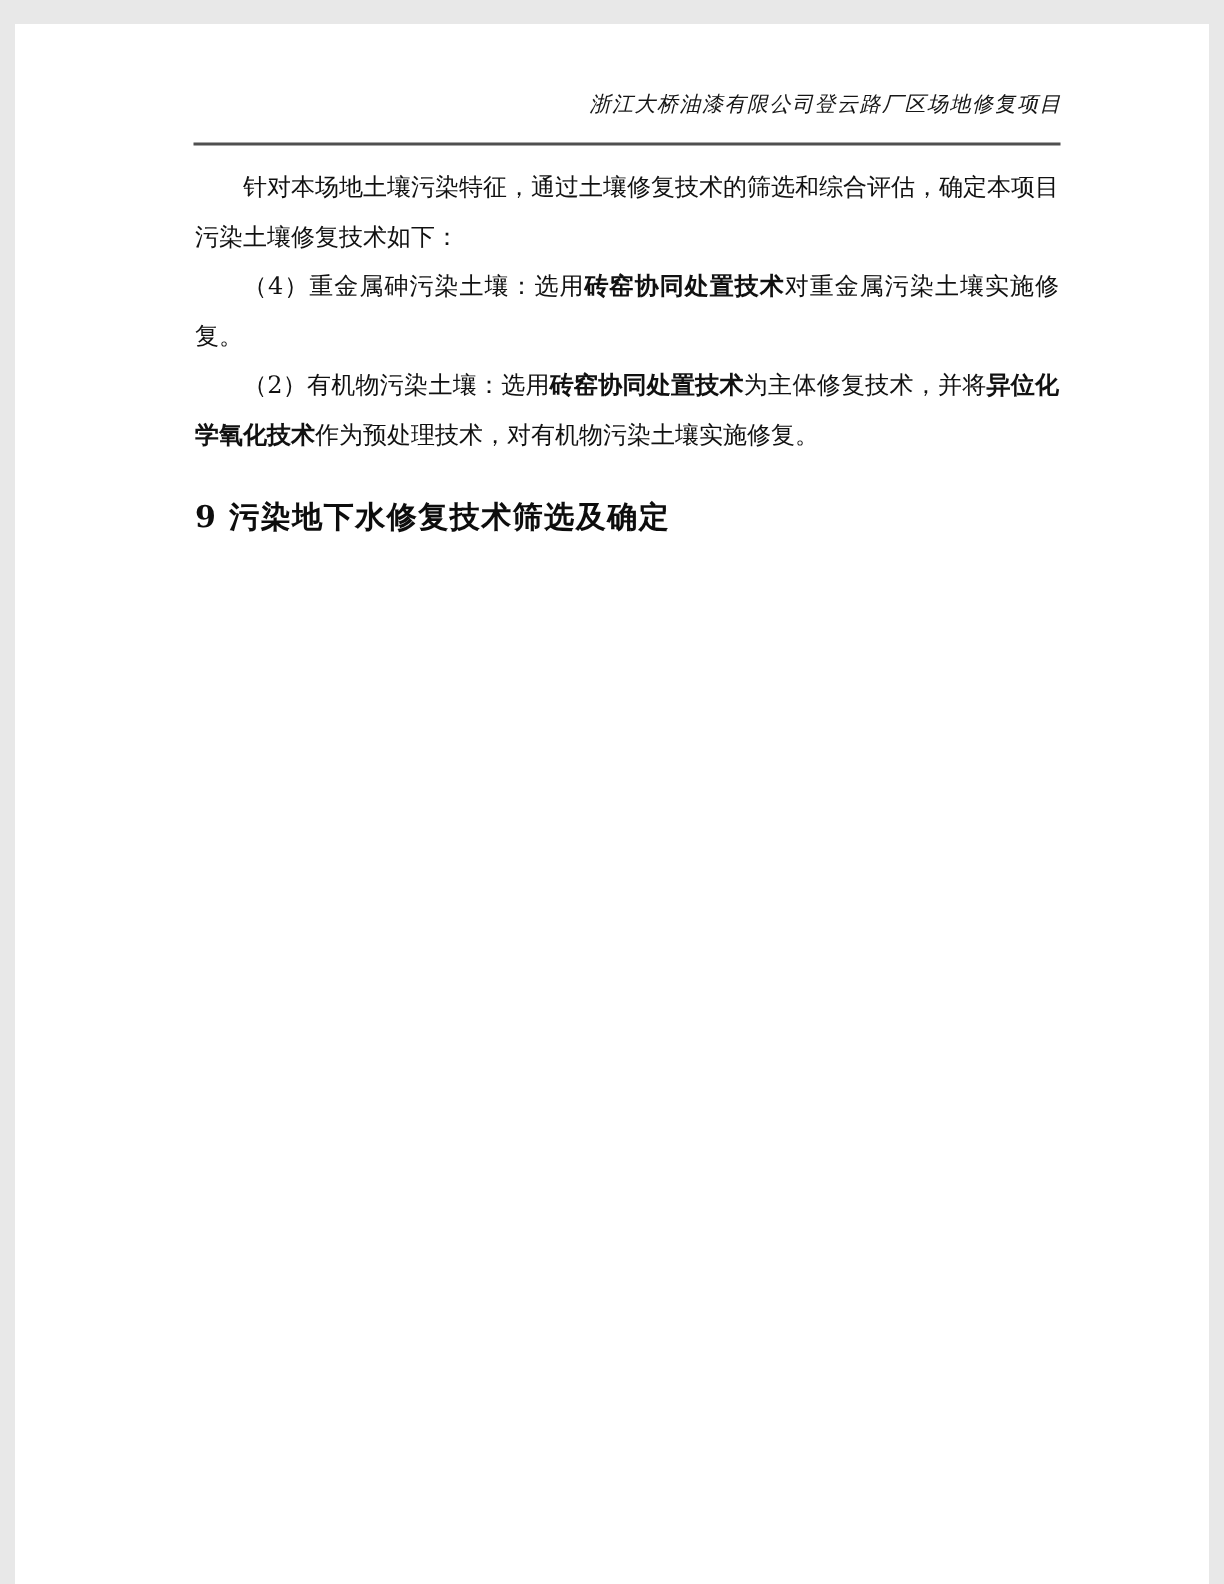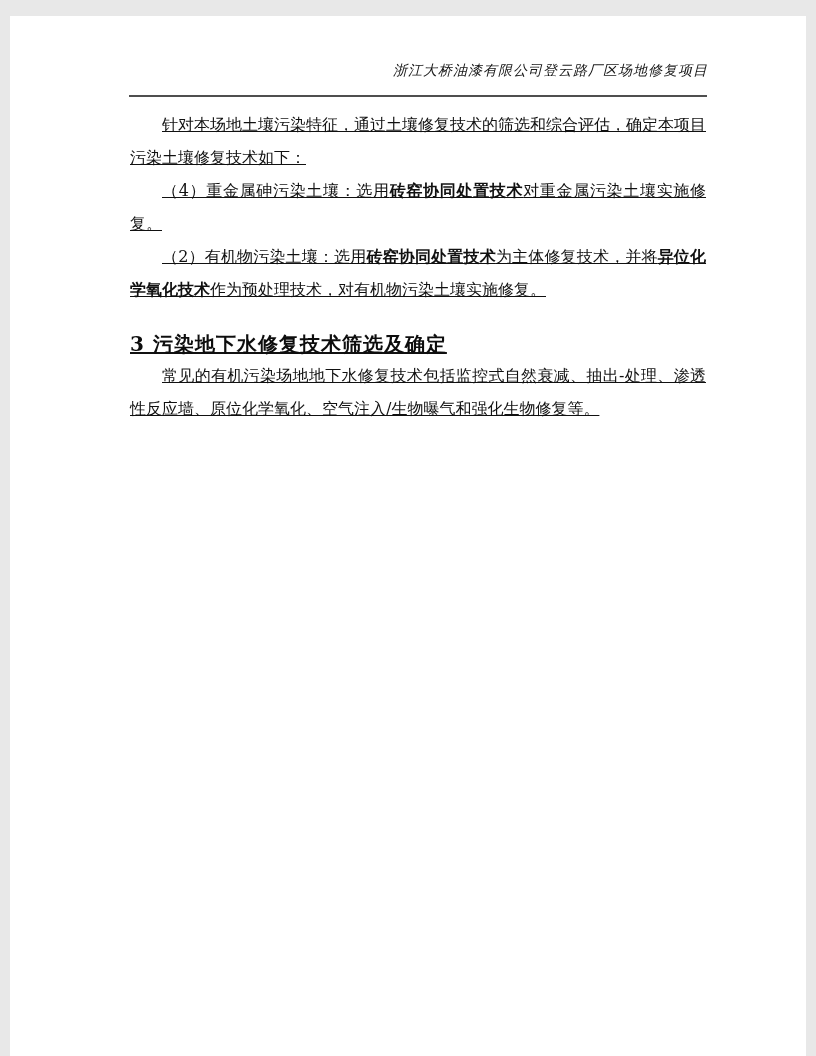--- a/index.html
+++ b/index.html
@@ -32,21 +32,20 @@
     left: 119px;
     width: 578px;
     height: 2px;
     background: #4f4f4f;
   }
   .content {
     position: absolute;
     top: 92px;
     left: 120px;
     width: 576px;
-    text-decoration: underline;
   }
   .content p {
     font-size: 16px;
     line-height: 33px;
     text-align: justify;
     text-justify: inter-character;
     text-indent: 32px;
     color: #111111;
   }
   .content p b { font-weight: bold; }
@@ -81,23 +80,22 @@
   <div class="header-rule"></div>
 
   <div class="content">
 
     <p>针对本场地土壤污染特征，通过土壤修复技术的筛选和综合评估，确定本项目污染土壤修复技术如下：</p>
 
     <p><span>（4）重金属砷污染土壤：选用</span><b>砖窑协同处置技术</b><span>对重金属污染土壤实施修复。</span></p>
 
     <p><span>（2）有机物污染土壤：选用</span><b>砖窑协同处置技术</b><span>为主体修复技术，并将</span><b>异位化学氧化技术</b><span>作为预处理技术，对有机物污染土壤实施修复。</span></p>
 
-    <h2 class="section-heading">3 污染地下水修复技术筛选及确定</h2>
+    <h2 class="section-heading">9 污染地下水修复技术筛选及确定</h2>
 
-    <p>常见的有机污染场地地下水修复技术包括监控式自然衰减、抽出-处理、渗透性反应墙、原位化学氧化、空气注入/生物曝气和强化生物修复等。</p>
 
 
   </div>
 
   <div class="footer">
     <span class="page-number">65</span>
   </div>
 
 </div>
 

